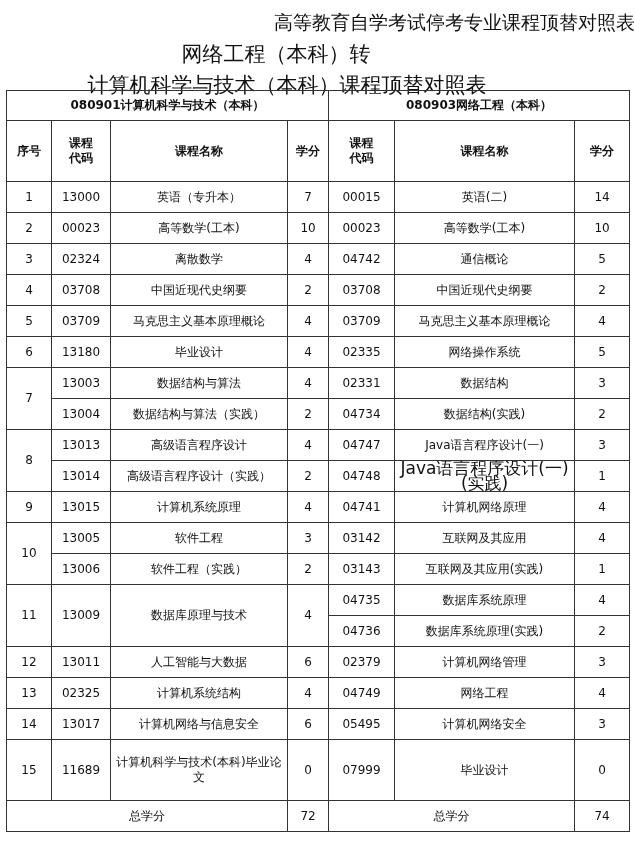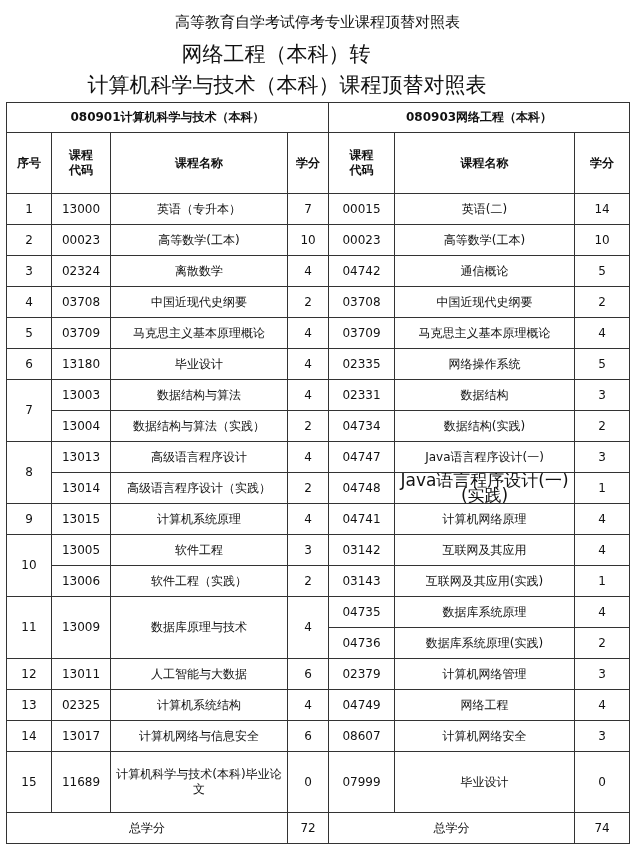--- a/index.html
+++ b/index.html
@@ -1,25 +1,25 @@
 <!DOCTYPE html>
 <html><head>
 <meta charset="utf-8">
 <style>
   html, body { margin: 0; padding: 0; background: #ffffff; }
   body {
     width: 635px; height: 848px; position: relative; overflow: hidden;
     font-family: "DejaVu Sans", "Liberation Sans", sans-serif;
     color: #111;
   }
-  .t1 { position: absolute; top: 12px; left: 0; width: 635px; text-align: center; font-size: 15px; line-height: 20px; }
+  .t1 { position: absolute; top: 12px; left: 0; width: 635px; text-align: right; font-size: 19px; line-height: 20px; }
   .t2 { position: absolute; top: 40px; left: 0; width: 552px; text-align: center; font-size: 21px; line-height: 28px; }
   .t3 { position: absolute; top: 71px; left: 0; width: 574px; text-align: center; font-size: 21px; line-height: 28px; }
   table.grid {
-    position: absolute; top: 102px; left: 6px; width: 623px;
+    position: absolute; top: 90px; left: 6px; width: 623px;
     border-collapse: collapse; table-layout: fixed;
   }
   table.grid td {
     border: 1.4px solid #333; text-align: center; vertical-align: middle;
     padding: 0; font-size: 12px; line-height: 15px; overflow: hidden;
   }
   .hdr-major td { height: 29px; font-weight: bold; font-size: 12.5px; }
   .hdr-cols td { height: 60px; font-weight: bold; font-size: 15px; line-height: 30px; }
   .r td { height: 30px; }
   .seq { font-size: 14px; }
@@ -223,21 +223,21 @@
     <td class="code">04749</td>
     <td>网络工程</td>
     <td class="cred-r">4</td>
   </tr>
 
   <tr class="r">
     <td class="seq">14</td>
     <td class="code">13017</td>
     <td>计算机网络与信息安全</td>
     <td class="cred">6</td>
-    <td class="code">08607</td>
+    <td class="code">05495</td>
     <td>计算机网络安全</td>
     <td class="cred-r">3</td>
   </tr>
 
   <tr class="tall">
     <td class="seq">15</td>
     <td class="code">11689</td>
     <td class="wrap" style="padding:0 4px;margin-left:31px;">计算机科学与技术(本科)毕业论文</td>
     <td class="cred">0</td>
     <td class="code">07999</td>

